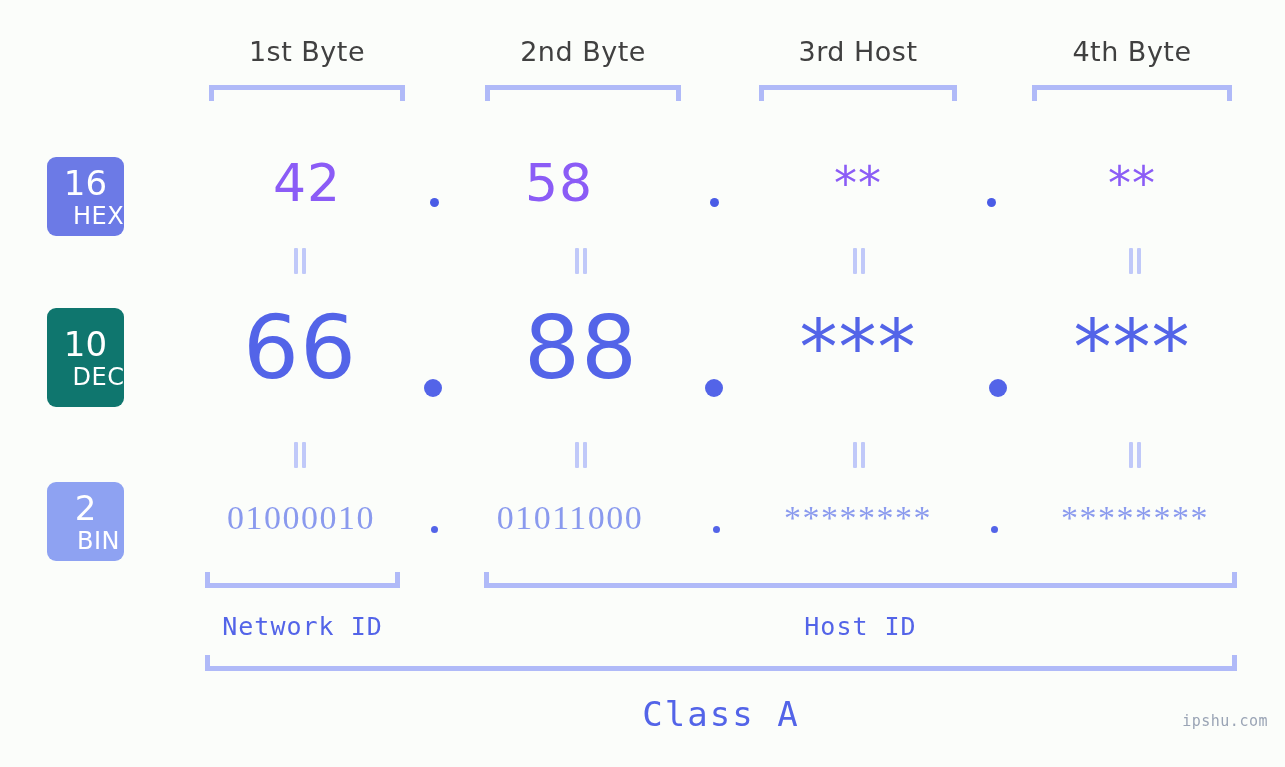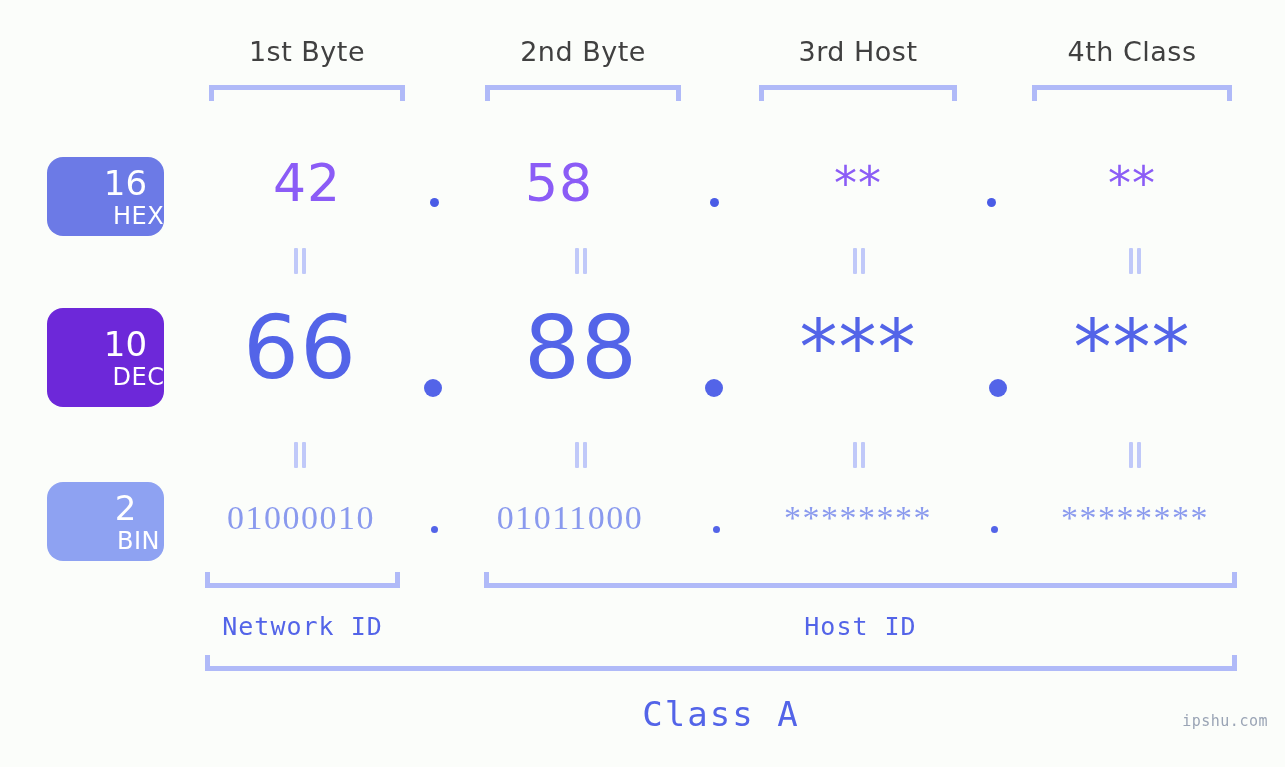--- a/index.html
+++ b/index.html
@@ -53,45 +53,44 @@
     border-left: 5px solid #b0baf8;
     border-right: 5px solid #b0baf8;
     height: 16px;
   }
 
   
   .badge {
     position: absolute;
     left: 47px;
     width: 77px;
-    border-radius: 16px;
+    border-radius: 9px;
     color: #ffffff;
     text-align: center;
     font-family: "DejaVu Sans", sans-serif;
     display: flex;
     flex-direction: column;
     align-items: center;
     justify-content: center;
     line-height: 1;
-    padding-left: 40px;
   }
   .badge .num {
     font-size: 34px;
     font-weight: 400;
     letter-spacing: 0px;
   }
   .badge .nm {
     font-size: 24px;
     font-weight: 400;
     margin-top: 4px;
     letter-spacing: 0.5px;
     margin-left: 26px;
   }
   #badge-hex { top: 157px;  height: 79px; background: #6c7ae6; }
-  #badge-dec { top: 308px;  height: 99px; background: #6d28d9; }
+  #badge-dec { top: 308px;  height: 99px; background: #0f766e; }
   #badge-bin { top: 482px;  height: 79px; background: #8ea2f2; }
 
   
   .cell {
     position: absolute;
     text-align: center;
     white-space: nowrap;
     font-family: "DejaVu Sans", sans-serif;
   }
 
@@ -197,21 +196,21 @@
   }
 </style>
 </head>
 <body>
 
 <div id="stage">
 
   <div class="byte-label" style="left:209px; width:196px;">1st Byte</div>
   <div class="byte-label" style="left:485px; width:196px;">2nd Byte</div>
   <div class="byte-label" style="left:759px; width:198px;">3rd Host</div>
-  <div class="byte-label" style="left:1032px; width:200px;">4th Class</div>
+  <div class="byte-label" style="left:1032px; width:200px;">4th Byte</div>
 
   <div class="bracket down" style="left:209px;  top:85px; width:196px;"></div>
   <div class="bracket down" style="left:485px;  top:85px; width:196px;"></div>
   <div class="bracket down" style="left:759px;  top:85px; width:198px;"></div>
   <div class="bracket down" style="left:1032px; top:85px; width:200px;"></div>
 
   <div class="badge" id="badge-hex">
     <span class="num">16</span>
     <span class="nm">HEX</span>
   </div>

